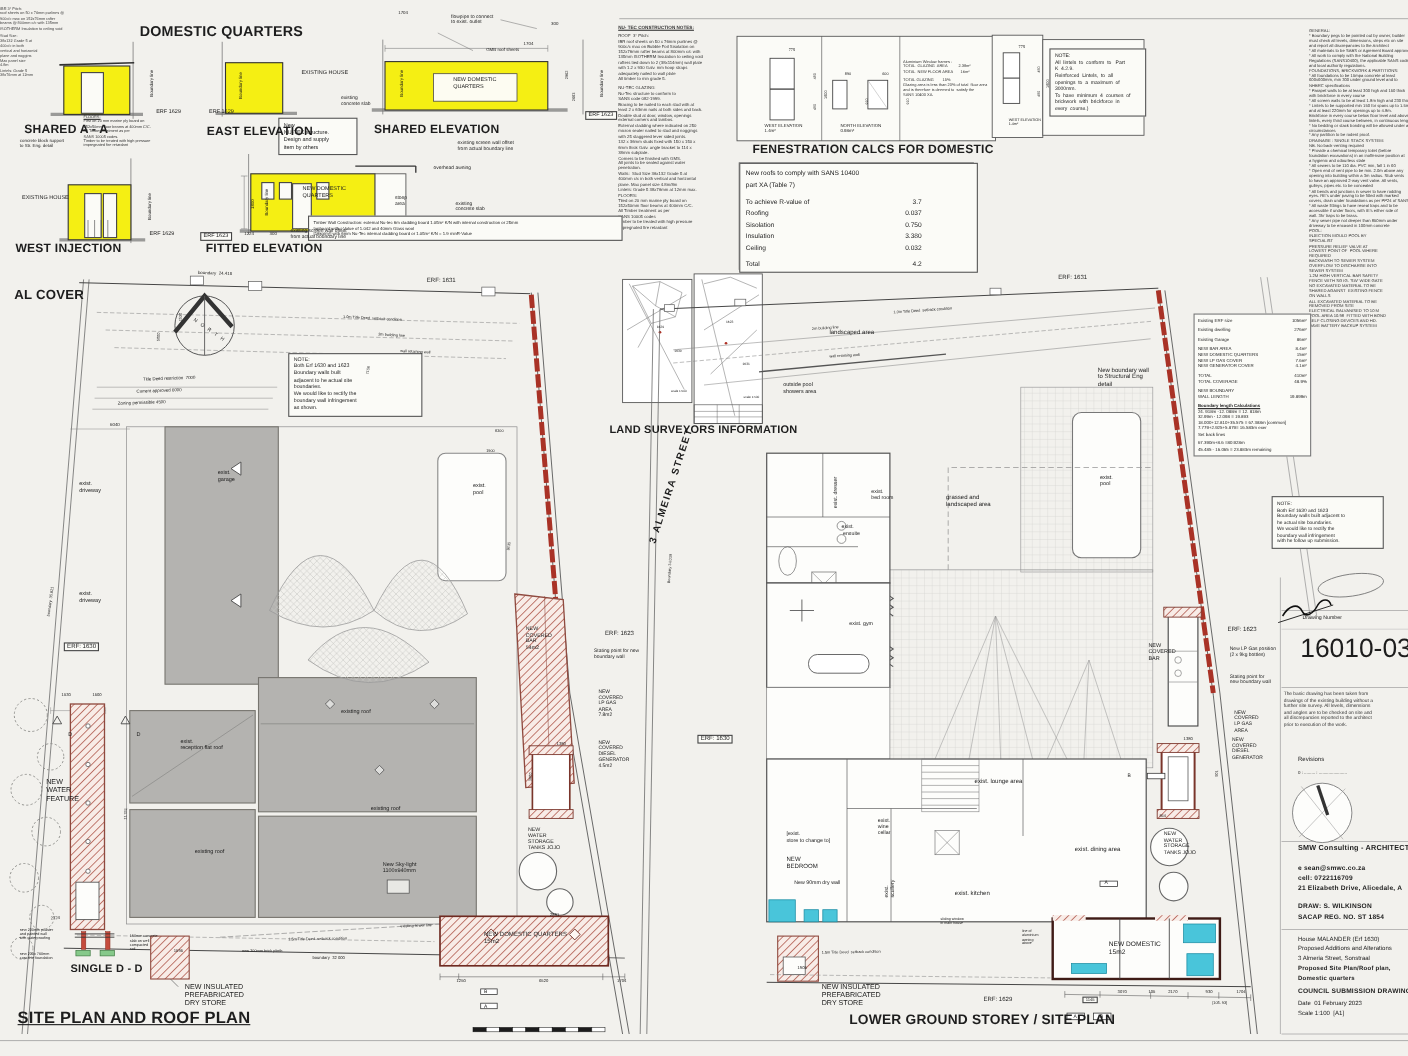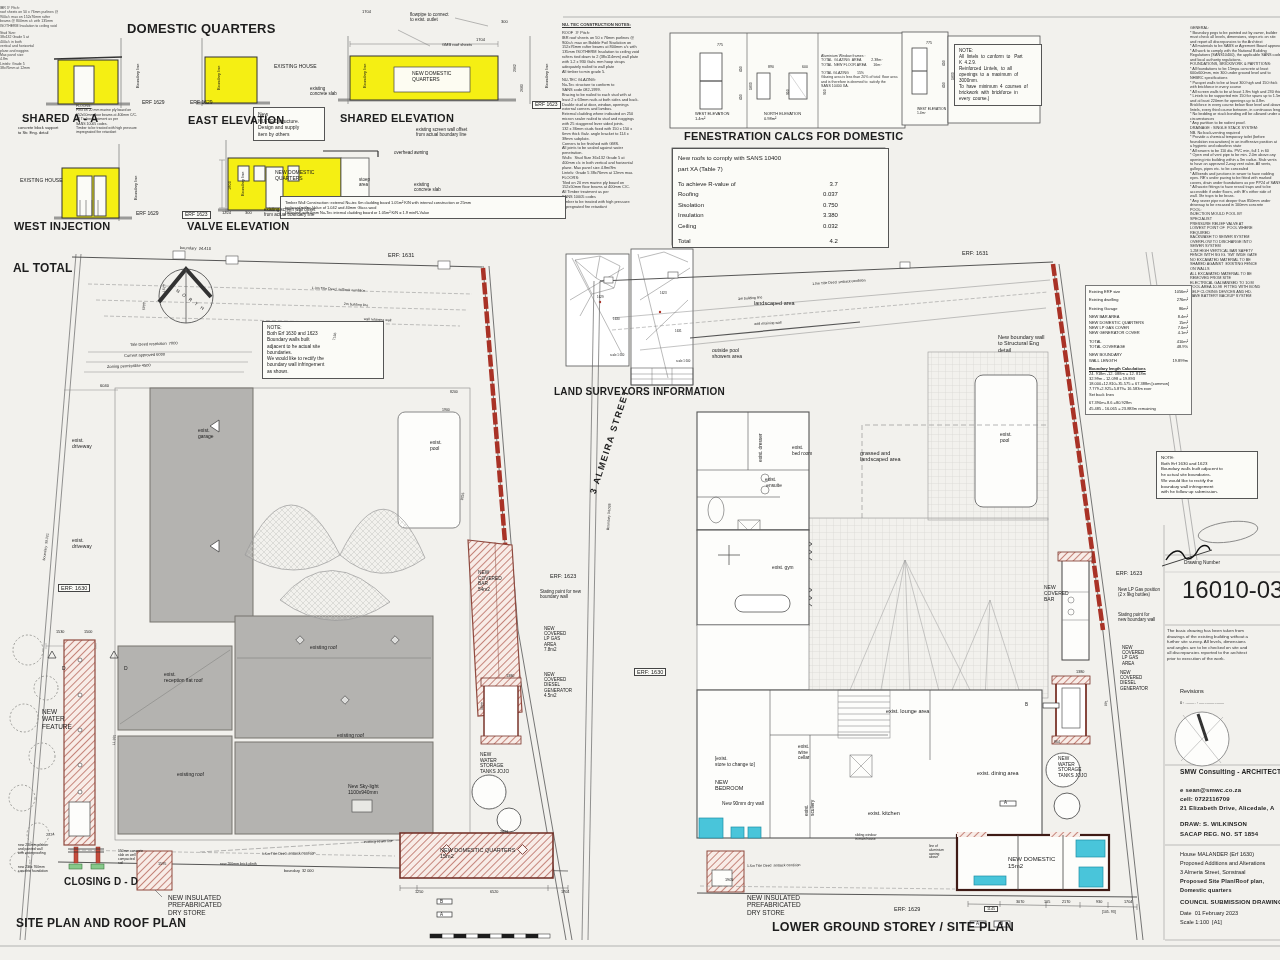--- a/index.html
+++ b/index.html
@@ -692,21 +692,21 @@
         <div class="ln">45.485 - 16.065 = 23.883m remaining</div>
       </div>
 </div>
 
 <div class="layer">
       <div class="lbl b" style="left: 115px; top: 22px; font-size: 13px;">DOMESTIC QUARTERS</div>
       <div class="lbl b" style="left: 10px; top: 112px; font-size: 11px;">SHARED A - A</div>
       <div class="lbl b" style="left: 176px; top: 114px; font-size: 11px;">EAST ELEVATION</div>
       <div class="lbl b" style="left: 328px; top: 112px; font-size: 11px;">SHARED ELEVATION</div>
       <div class="lbl b" style="left: 2px; top: 220px; font-size: 11px;">WEST INJECTION</div>
-      <div class="lbl b" style="left: 175px; top: 220px; font-size: 11px;">VALVE ELEVATION</div>
+      <div class="lbl b" style="left: 175px; top: 220px; font-size: 11px;">FITTED ELEVATION</div>
       <div class="lbl b" style="left: 672px; top: 130px; font-size: 11px;">FENESTRATION CALCS FOR DOMESTIC</div>
       <div class="lbl" style="left: 262px; top: 64px; font-size: 5px;">EXISTING HOUSE</div>
       <div class="lbl" style="left: 8px; top: 178px; font-size: 5px;">EXISTING HOUSE</div>
       <div class="lbl" style="left: 400px; top: 71px; font-size: 5px;">NEW DOMESTIC
 QUARTERS</div>
       <div class="lbl" style="left: 263px; top: 170px; font-size: 5px;">NEW DOMESTIC
 QUARTERS</div>
       <div class="lbl" style="left: 347px; top: 177px; font-size: 4.5px;">stoep
 area</div>
       <div class="lbl" style="left: 298px; top: 86px; font-size: 4.5px;">existing
@@ -764,21 +764,21 @@
 <div class="layer">
       <div class="lbl b" style="left: 542px; top: 386px; font-size: 10px;">LAND SURVEYORS INFORMATION</div>
       <div class="lbl" style="left: 585px; top: 296px; font-size: 3px;">1629</div>
       <div class="lbl" style="left: 601px; top: 318px; font-size: 3px;">1630</div>
       <div class="lbl" style="left: 648px; top: 292px; font-size: 3px;">1623</div>
       <div class="lbl" style="left: 663px; top: 330px; font-size: 3px;">1631</div>
       <div class="lbl" style="left: 598px; top: 354px; font-size: 2.8px;">scale 1:500</div>
       <div class="lbl" style="left: 664px; top: 360px; font-size: 2.8px;">scale 1:500</div>
     </div>
 <div class="layer">
-      <div class="lbl b" style="left: 1px; top: 262px; font-size: 12px;">AL TOTAL</div>
+      <div class="lbl b" style="left: 1px; top: 262px; font-size: 12px;">AL COVER</div>
       <div class="lbl" style="left: 168px; top: 246px; font-size: 4px; transform: rotate(2deg);">boundary  24.415</div>
       <div class="lbl" style="left: 376px; top: 252px; font-size: 5.5px;">ERF: 1631</div>
       <div class="lbl" style="left: 166px; top: 288px; font-size: 4.5px; transform: rotate(35deg); letter-spacing: 1.5px;">N O R T H</div>
       <div class="lbl" style="left: 150px; top: 292px; font-size: 3.5px; transform: rotate(-87deg);">1520</div>
       <div class="lbl" style="left: 130px; top: 310px; font-size: 3.5px; transform: rotate(-87deg);">5000</div>
       <div class="lbl" style="left: 300px; top: 286px; font-size: 3.5px; transform: rotate(3deg);">1.0m Title Deed  setback condition</div>
       <div class="lbl" style="left: 332px; top: 302px; font-size: 3.5px; transform: rotate(3deg);">2m building line</div>
       <div class="lbl" style="left: 352px; top: 317px; font-size: 3.5px; transform: rotate(3deg);">wall retaining wall</div>
       <div class="lbl" style="left: 320px; top: 340px; font-size: 3.5px; transform: rotate(-80deg);">7156</div>
       <div class="lbl" style="left: 118px; top: 343px; font-size: 4px; transform: rotate(-2deg);">Title Deed restriction  7000</div>
@@ -832,21 +832,21 @@
 DIESEL
 GENERATOR
 4.5m2</div>
       <div class="lbl" style="left: 494px; top: 674px; font-size: 3.8px;">1380</div>
       <div class="lbl" style="left: 468px; top: 710px; font-size: 3.5px; transform: rotate(-87deg);">3800</div>
       <div class="lbl" style="left: 468px; top: 752px; font-size: 4.8px;">NEW
 WATER
 STORAGE
 TANKS JOJO</div>
       <div class="lbl" style="left: 488px; top: 830px; font-size: 3.8px;">2891</div>
-      <div class="lbl b" style="left: 52px; top: 876px; font-size: 10px;">CLOSING D - D</div>
+      <div class="lbl b" style="left: 52px; top: 876px; font-size: 10px;">SINGLE D - D</div>
       <div class="lbl" style="left: 6px; top: 844px; font-size: 3.4px;">new 230mm pilaster
 and painted wall
 with waterproofing</div>
       <div class="lbl" style="left: 6px; top: 866px; font-size: 3.4px;">new 230x 760mm
 concrete foundation</div>
       <div class="lbl" style="left: 106px; top: 850px; font-size: 3.4px;">150mm concrete
 slab on well
 compacted
 soil</div>
       <div class="lbl" style="left: 146px; top: 862px; font-size: 3.8px;">1595</div>
@@ -857,21 +857,21 @@
       <div class="lbl" style="left: 272px; top: 869px; font-size: 3.8px;">boundary  32 000</div>
       <div class="lbl" style="left: 352px; top: 840px; font-size: 3.5px; transform: rotate(-2deg);">existing sewer line</div>
       <div class="lbl" style="left: 250px; top: 852px; font-size: 3.5px; transform: rotate(-1deg);">1.5m Title Deed  setback condition</div>
       <div class="lbl" style="left: 428px; top: 847px; font-size: 5.5px;">NEW DOMESTIC QUARTERS
 15m2</div>
       <div class="lbl" style="left: 403px; top: 890px; font-size: 3.8px;">1250</div>
       <div class="lbl" style="left: 478px; top: 890px; font-size: 3.8px;">6520</div>
       <div class="lbl" style="left: 549px; top: 890px; font-size: 3.8px;">1704</div>
       <div class="lbl" style="left: 428px; top: 899px; font-size: 4.5px;">B</div>
       <div class="lbl" style="left: 428px; top: 912px; font-size: 4.5px;">A</div>
-      <div class="lbl b" style="left: 4px; top: 917px; font-size: 12px;">SITE PLAN AND ROOF PLAN</div>
+      <div class="lbl b" style="left: 4px; top: 917px; font-size: 15px; text-decoration: underline;">SITE PLAN AND ROOF PLAN</div>
     </div>
 <div class="layer">
       <div class="lbl" style="left: 950px; top: 250px; font-size: 5.5px;">ERF: 1631</div>
       <div class="lbl" style="left: 800px; top: 282px; font-size: 3.5px; transform: rotate(-4deg);">1.0m Title Deed  setback condition</div>
       <div class="lbl" style="left: 726px; top: 297px; font-size: 3.5px; transform: rotate(-4deg);">2m building line</div>
       <div class="lbl" style="left: 742px; top: 300px; font-size: 5.5px;">landscaped area</div>
       <div class="lbl" style="left: 742px; top: 322px; font-size: 3.5px; transform: rotate(-3deg);">wall retaining wall</div>
       <div class="lbl" style="left: 700px; top: 348px; font-size: 5px;">outside pool
 showers area</div>
       <div class="lbl" style="left: 986px; top: 334px; font-size: 5.5px;">New boundary wall

